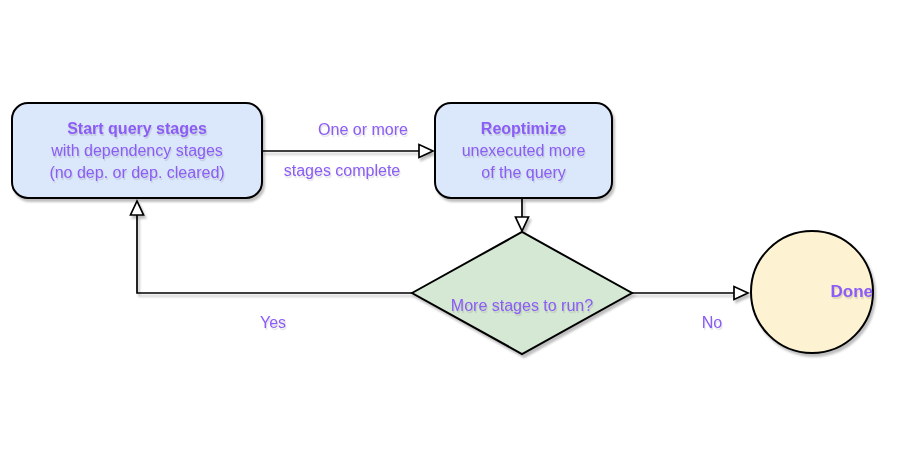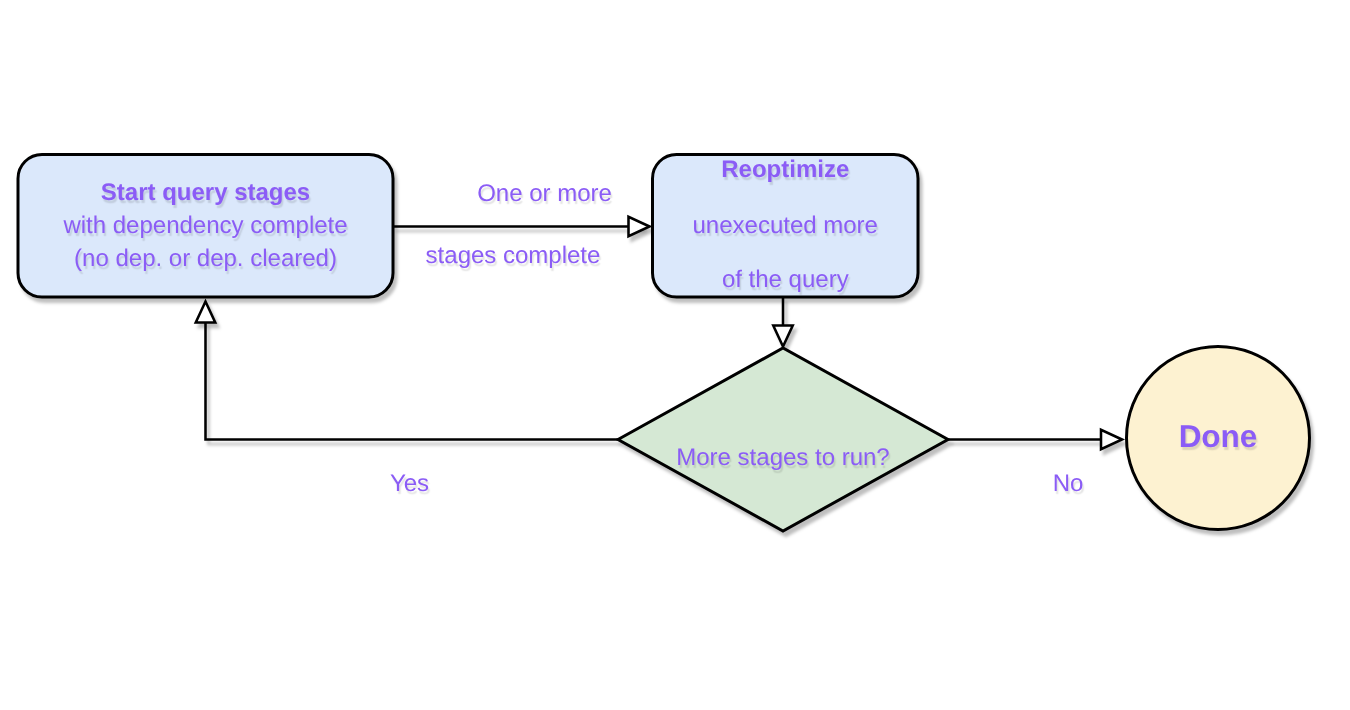--- a/index.html
+++ b/index.html
@@ -39,21 +39,22 @@
   }
   .edge-label {
     position: absolute;
     transform: translate(-50%, -50%);
     white-space: nowrap;
     font-size: 16px;
     text-shadow: 1px 2px 1px rgba(0,0,0,0.12);
   }
   .done-label {
     font-weight: bold;
-    font-size: 21px;
+    font-size: 17px;
+    align-items: flex-end;
   }
 </style>
 </head>
 <body>
 
 <div class="canvas">
 
   <svg class="edges-svg" viewBox="0 0 900 473" xmlns="http://www.w3.org/2000/svg">
     <defs>
       <filter id="shadow" x="-20%" y="-20%" width="150%" height="160%">
@@ -76,25 +77,25 @@
     </g>
 
     <rect x="12" y="103" width="250" height="95" rx="16" ry="16" stroke="#000000" stroke-width="2" filter="url(#shadow)" fill="#dbe8fb"></rect>
     <rect x="435" y="103" width="177" height="95" rx="16" ry="16" stroke="#000000" stroke-width="2" filter="url(#shadow)" fill="#dbe8fb"></rect>
     <polygon points="412,293 522,232 632,293 522,354" stroke="#000000" stroke-width="2" filter="url(#shadow)" fill="#d5e8d4"></polygon>
     <circle cx="812" cy="292" r="61" stroke="#000000" stroke-width="2" filter="url(#shadow)" fill="#fdf2d1"></circle>
   </svg>
 
   <div class="node-label" style="left:12px; top:103px; width:250px; height:95px;">
     <div class="title">Start query stages</div>
-    <div>with dependency complete</div>
+    <div>with dependency stages</div>
     <div>(no dep. or dep. cleared)</div>
   </div>
 
-  <div class="node-label" style="left:435px; top:103px; width:177px; height:95px;justify-content:space-between;">
+  <div class="node-label" style="left:435px; top:103px; width:177px; height:95px;">
     <div class="title">Reoptimize</div>
     <div>unexecuted more</div>
     <div>of the query</div>
   </div>
 
   <div class="node-label" style="left:412px; top:246px; width:220px; height:120px;">
     <div>More stages to run?</div>
   </div>
 
   <div class="node-label done-label" style="left:751px; top:231px; width:122px; height:122px;">

